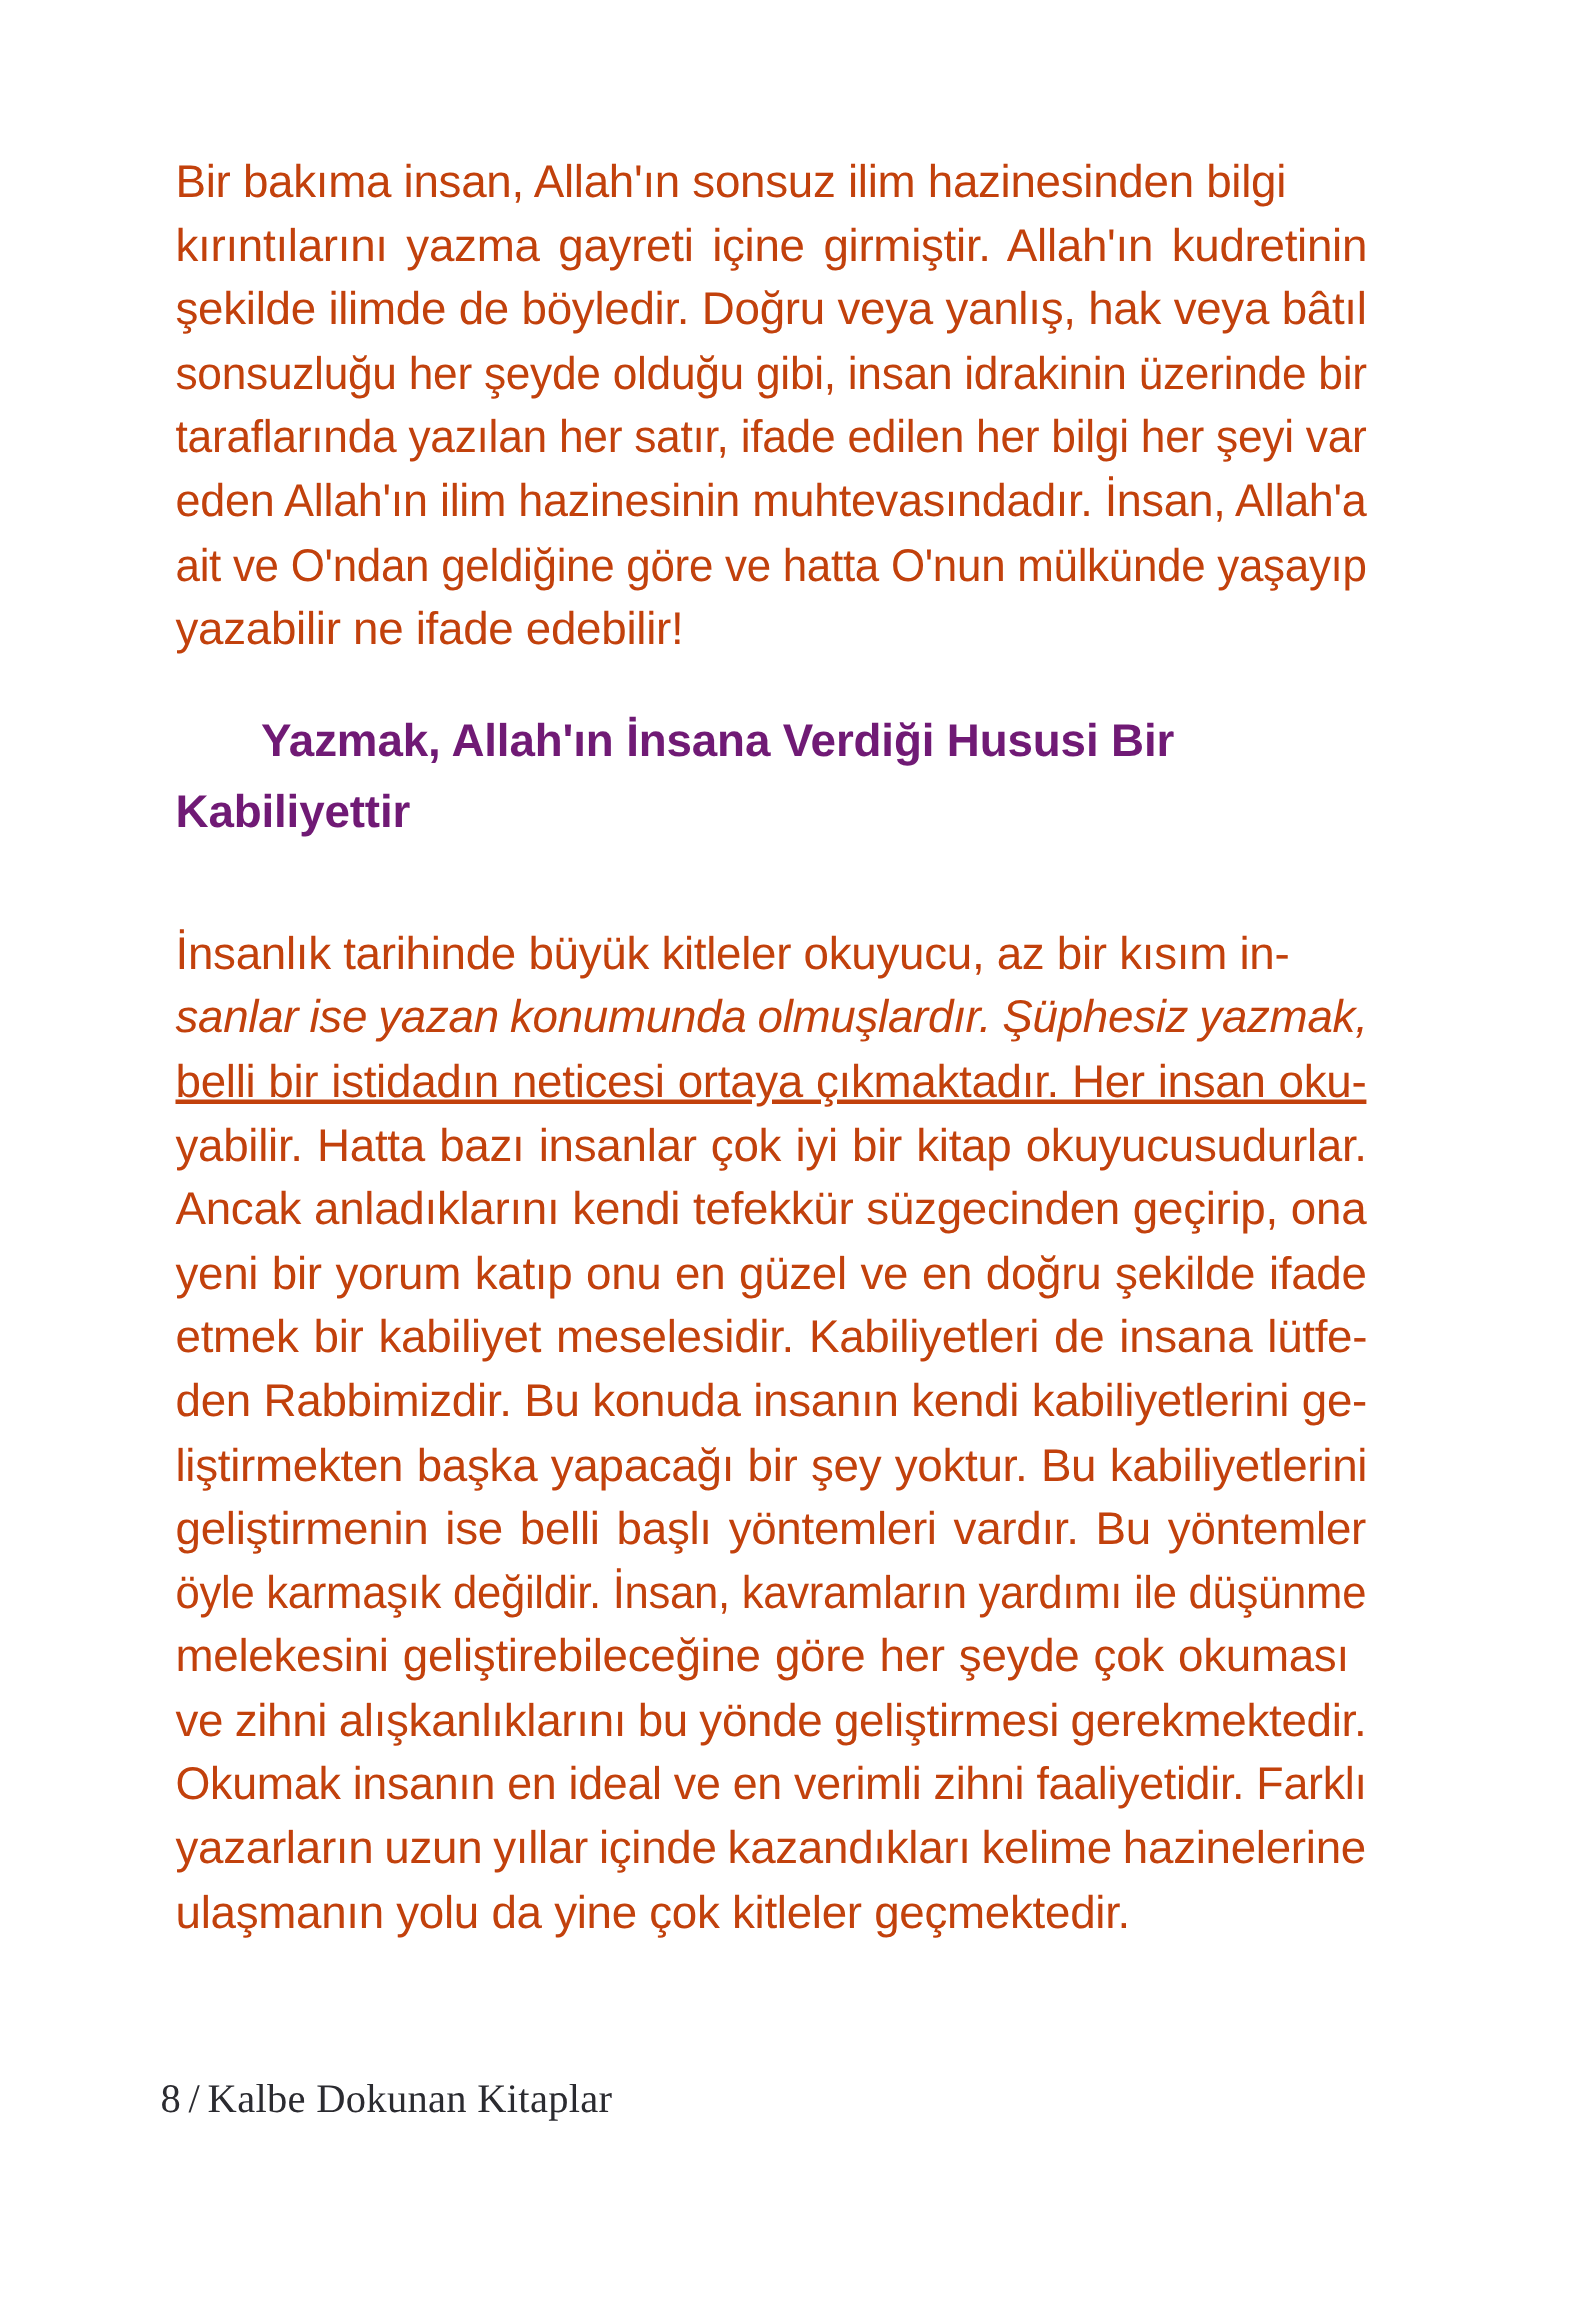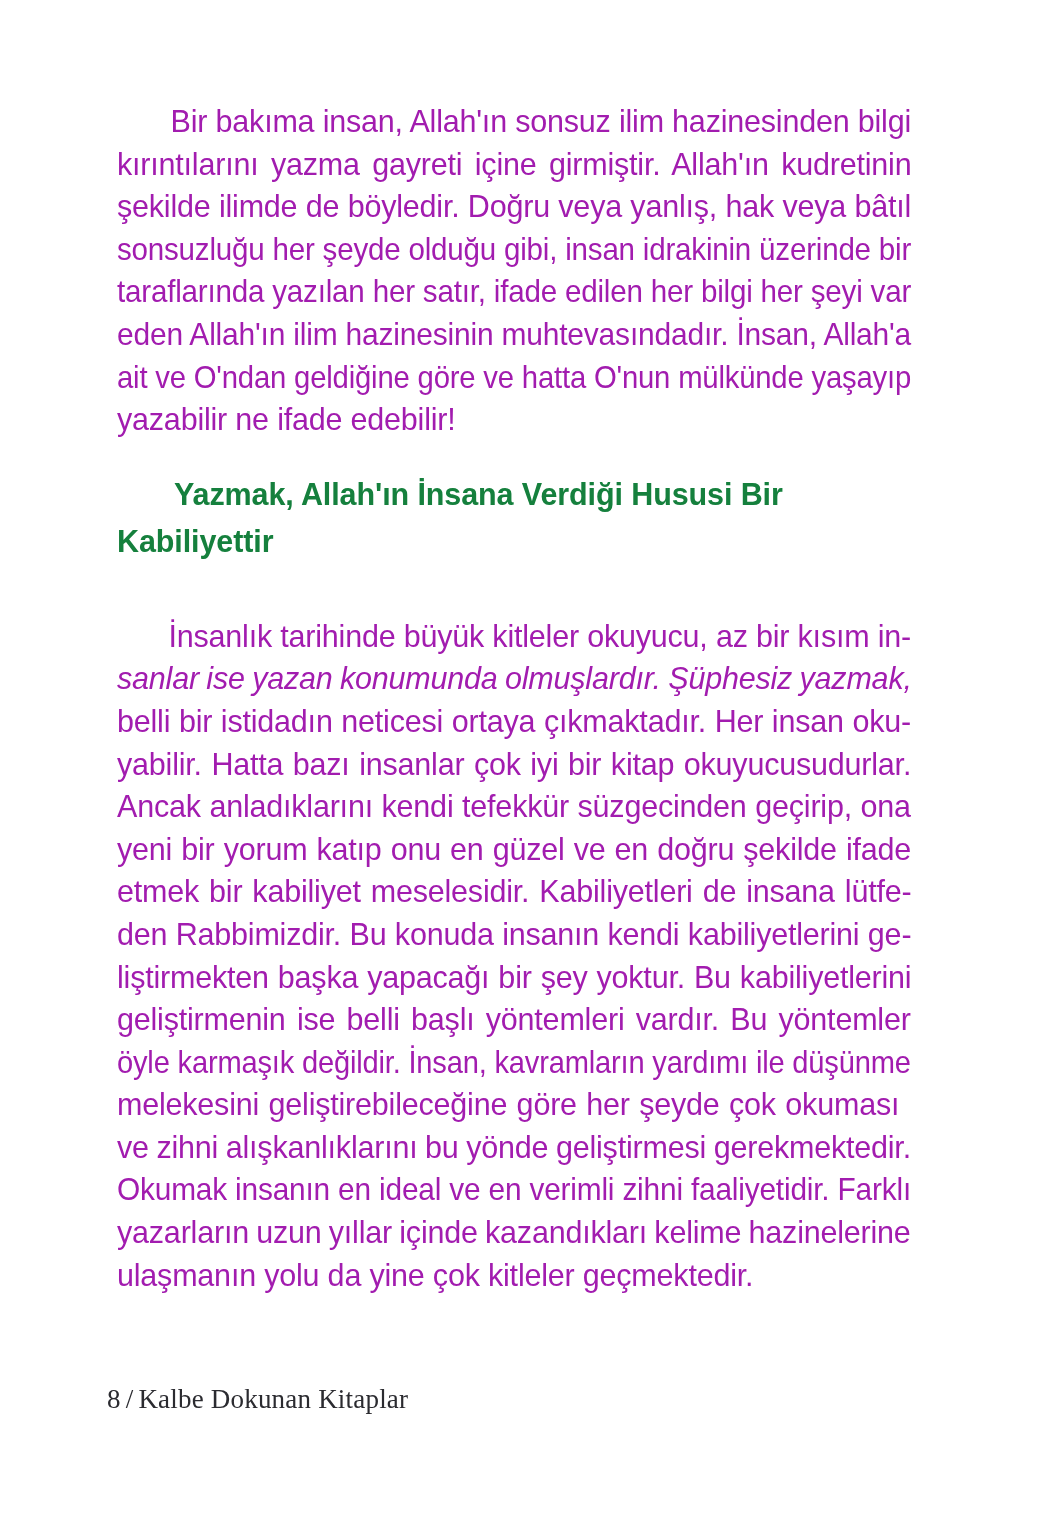--- a/index.html
+++ b/index.html
@@ -38,24 +38,25 @@
     margin: 0;
   }
 
   .line {
     display: block;
     width: 100%;
     font-size: 30.5px;
     line-height: 42.6px;
     letter-spacing: -0.2px;
     font-stretch: condensed;
-    color: #a21caf;
+    color: #c2410c;
     white-space: nowrap;
     overflow: visible;
     transform-origin: left center;
+    flex-direction: column;
   }
 
   
   .line.j {
     display: flex;
     justify-content: space-between;
   }
   .line.j > span {
     display: inline-block;
     white-space: pre;
@@ -76,21 +77,21 @@
     padding-top: 30px;
     padding-bottom: 6px;
   }
   .heading .hline {
     display: block;
     font-size: 30.5px;
     line-height: 47px;
     font-weight: bold;
     font-stretch: condensed;
     letter-spacing: -0.1px;
-    color: #15803d;
+    color: #701a75;
     white-space: nowrap;
   }
   .heading .hline.first {
     padding-left: 57px;
   }
 
   
   .footer {
     position: absolute;
     left: 107px;
@@ -146,21 +147,21 @@
 
     <div class="para">
       <div class="line j">
         <span class="indent"></span>
           <span style="word-spacing: 0px; margin-top: 44px;">İnsanlık tarihinde büyük kitleler okuyucu, az bir kısım in-</span>
       </div>
       <div class="line j">
         <span style="word-spacing: -0.833px; font-style: italic;">sanlar ise yazan konumunda olmuşlardır. Şüphesiz yazmak,</span>
       </div>
       <div class="line j">
-        <span style="word-spacing: 0.375px;">belli bir istidadın neticesi ortaya çıkmaktadır. Her insan oku-</span>
+        <span style="word-spacing: 0.375px; text-decoration: underline;">belli bir istidadın neticesi ortaya çıkmaktadır. Her insan oku-</span>
       </div>
       <div class="line j">
         <span style="word-spacing: 1.25px;">yabilir. Hatta bazı insanlar çok iyi bir kitap okuyucusudurlar.</span>
       </div>
       <div class="line j">
         <span style="word-spacing: 0.333px;">Ancak anladıklarını kendi tefekkür süzgecinden geçirip, ona</span>
       </div>
       <div class="line j">
         <span style="word-spacing: 0.818px;">yeni bir yorum katıp onu en güzel ve en doğru şekilde ifade</span>
       </div>

